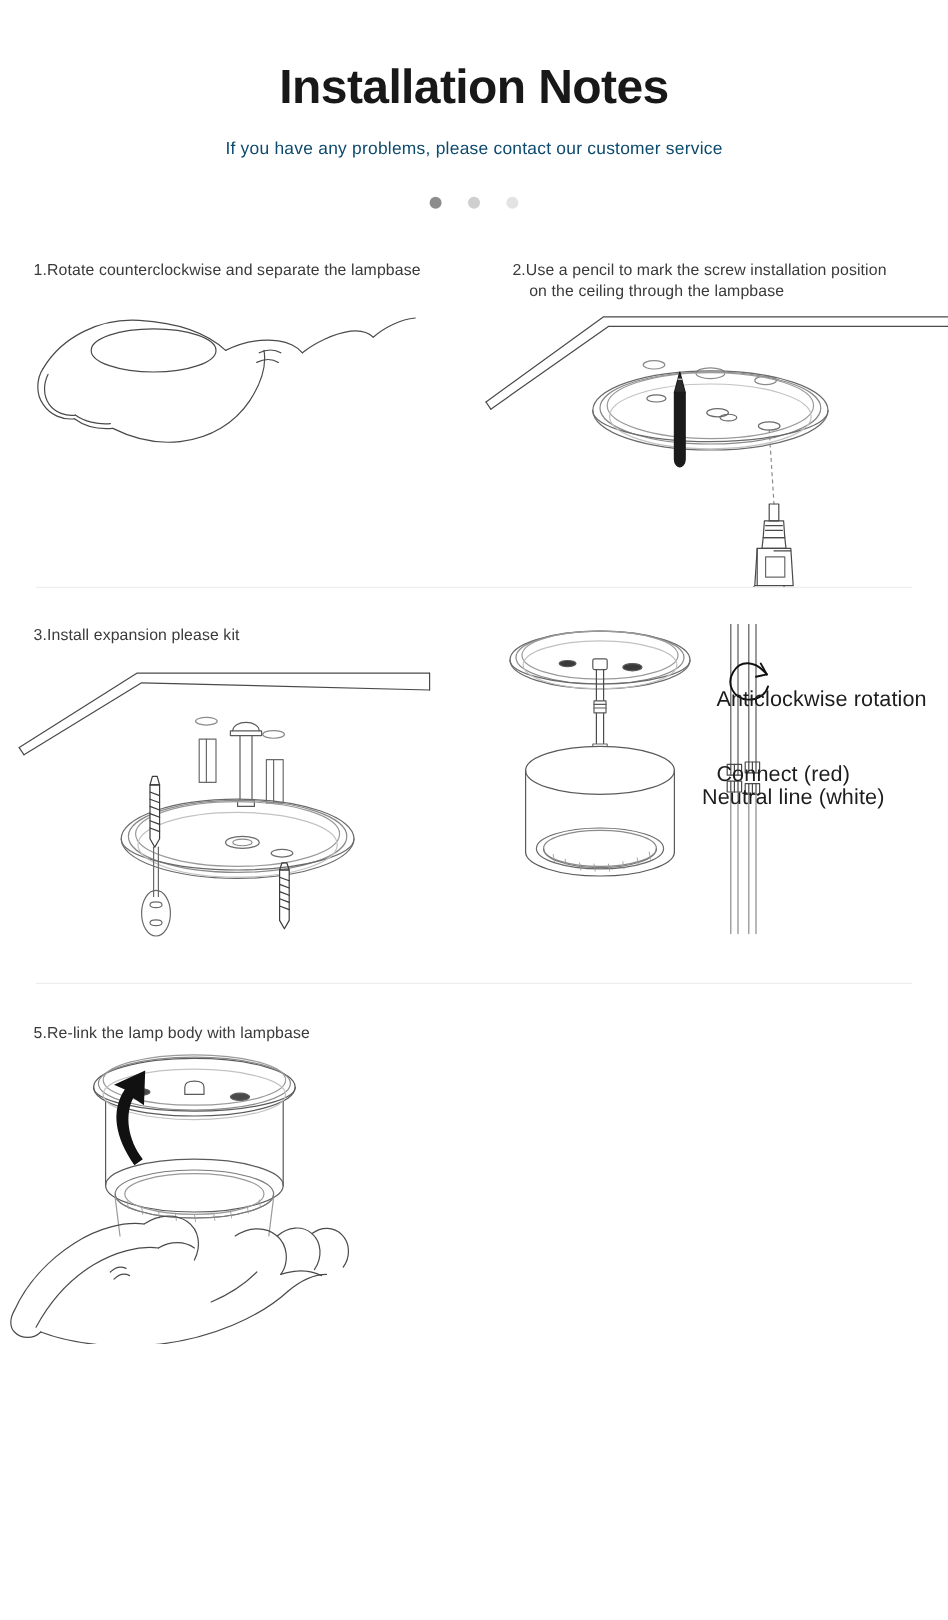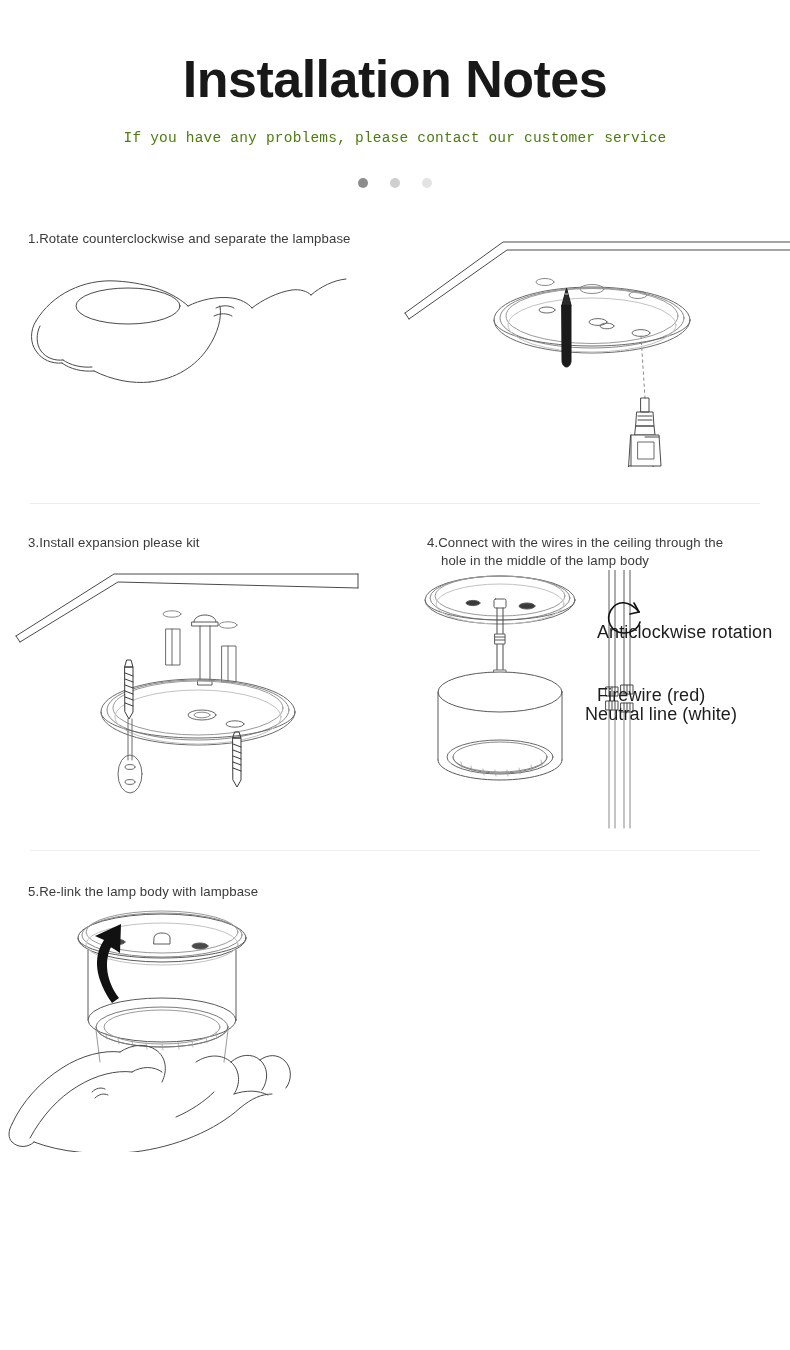--- a/index.html
+++ b/index.html
@@ -15,33 +15,32 @@
     overflow: hidden;
   }
 
   
   .header {
     width: 790px;
     padding-top: 50px;
     text-align: center;
   }
   .page-title {
-    font-size: 52px;
+    font-size: 40px;
     font-weight: 700;
     color: #181818;
     letter-spacing: -0.5px;
     line-height: 1.15;
     margin: 0;
   }
   .page-subtitle {
     font-size: 14.5px;
-    color: #4d7c0f;
+    color: #0c4a6e;
     margin-top: 20px;
     letter-spacing: 0.2px;
-    font-family: Liberation Mono, monospace;
   }
   .dots {
     margin-top: 32px;
     display: flex;
     justify-content: center;
     gap: 22px;
   }
   .dot {
     width: 10px;
     height: 10px;
@@ -168,20 +167,24 @@
           <ellipse cx="130" cy="131" rx="53" ry="19" stroke="#cfcfcf" stroke-dasharray="3 3"></ellipse>
 
           <g fill="#111111" stroke="none">
             <path d="M45 82 C40 104 44 126 60 142 L53 147 L77 156 L70 131 L65 137 C52 122 49 101 53 83 Z"></path>
           </g>
         </svg>
       </div>
     </div>
 
     <div class="col col-right">
+      <div class="step-label">
+        <span>2.</span><span>Use a pencil to mark the screw installation position</span>
+        <span class="cont">on the ceiling through the lampbase</span>
+      </div>
       <div class="art">
         <svg width="395" height="237" viewBox="0 0 395 237" fill="none" stroke="#4a4a4a" stroke-width="1" stroke-linecap="round" stroke-linejoin="round">
 
           <path d="M10 83 L108 12 L395 12"></path>
           <path d="M14 89 L112 20 L395 20"></path>
           <path d="M10 83 L14 89"></path>
 
           <ellipse cx="150" cy="52" rx="9" ry="3.5" stroke="#8a8a8a"></ellipse>
           <ellipse cx="197" cy="59" rx="12" ry="4.5" stroke="#8a8a8a"></ellipse>
           <ellipse cx="243" cy="65" rx="9" ry="3.5" stroke="#8a8a8a"></ellipse>
@@ -287,24 +290,20 @@
             <path d="M132 167 L132 208"></path>
             <ellipse cx="130" cy="222" rx="12" ry="19"></ellipse>
             <ellipse cx="130" cy="215" rx="5" ry="2.4"></ellipse>
             <ellipse cx="130" cy="230" rx="5" ry="2.4"></ellipse>
           </g>
         </svg>
       </div>
     </div>
 
     <div class="col col-right">
-      <div class="step-label">
-        <span>4.</span><span>Connect with the wires in the ceiling through the</span>
-        <span class="cont">hole in the middle of the lamp body</span>
-      </div>
       <div class="art">
         <svg width="395" height="270" viewBox="0 0 395 270" fill="none" stroke="#4a4a4a" stroke-width="1" stroke-linecap="round" stroke-linejoin="round">
 
           <ellipse cx="105" cy="30" rx="75" ry="24" stroke="#6a6a6a"></ellipse>
           <ellipse cx="105" cy="28" rx="70" ry="22" stroke="#8a8a8a"></ellipse>
           <ellipse cx="105" cy="26" rx="65" ry="20" stroke="#9a9a9a"></ellipse>
           <path d="M30 30 C30 41 64 50 105 50 C146 50 180 41 180 30" stroke="#6a6a6a"></path>
           <ellipse cx="105" cy="34" rx="64" ry="20" stroke="#c2c2c2"></ellipse>
           <ellipse cx="78" cy="33" rx="7" ry="2.6" stroke="#5a5a5a" fill="#3a3a3a"></ellipse>
           <ellipse cx="132" cy="36" rx="8" ry="3" stroke="#5a5a5a" fill="#3a3a3a"></ellipse>
@@ -360,21 +359,21 @@
           </g>
 
           <g stroke="#111111" stroke-width="1.6" fill="none">
             <path d="M244 42 C234 30 222 30 216 40 C210 50 216 62 228 63 C236 63.5 243 59 245 52"></path>
             <path d="M244 42 L239 33" stroke-linecap="round"></path>
             <path d="M244 42 L235 44" stroke-linecap="round"></path>
           </g>
         </svg>
 
         <div class="legend" style="left:202px; top:52px;">Anticlockwise rotation</div>
-        <div class="legend" style="left:202px; top:115px;">Firewire (red)</div>
+        <div class="legend" style="left:202px; top:115px;">Connect (red)</div>
         <div class="legend" style="left:190px; top:134px;">Neutral line (white)</div>
       </div>
     </div>
   </div>
 
   <div class="divider" style="margin-top:10px"></div>
 
   <div class="row" style="margin-top:32px">
 
     <div class="col col-left">

